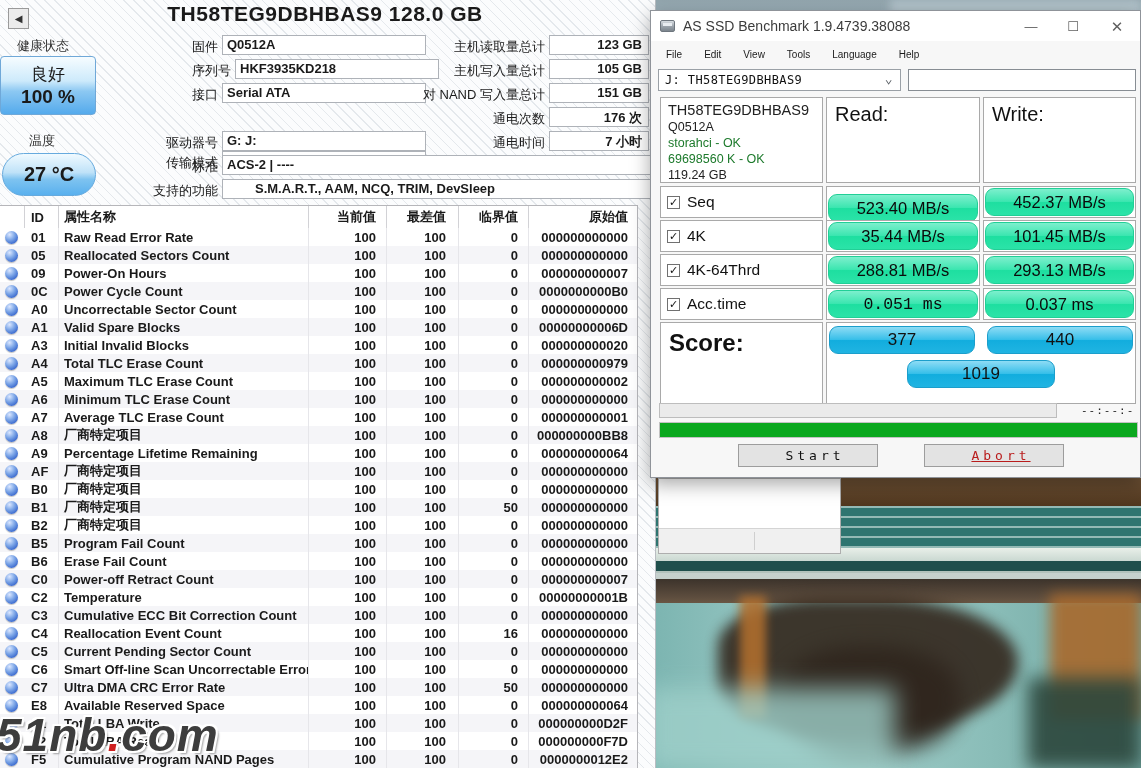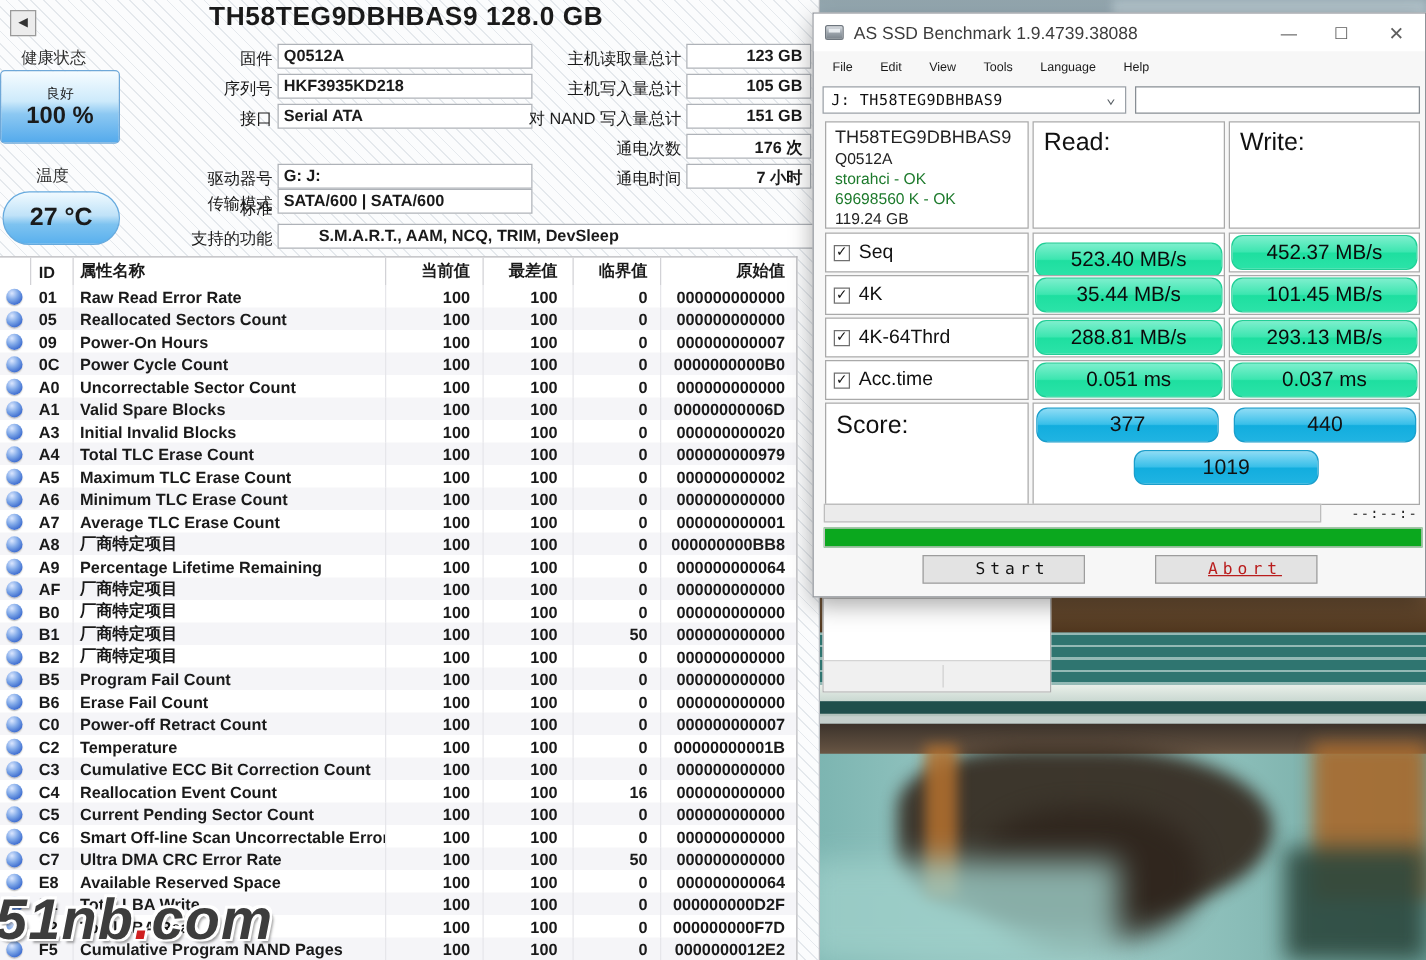--- a/index.html
+++ b/index.html
@@ -45,21 +45,21 @@
     background-image:repeating-linear-gradient(45deg, rgba(170,182,194,.28) 0 1px, rgba(0,0,0,0) 1px 7px);
     border-right:1px solid #b9bdc2; color:#1a1a1a; }
   .cdi-back { position:absolute; left:8px; top:8px; width:21px; height:21px; background:#ececec;
     border:1px solid #9a9a9a; font-size:10px; color:#333; display:flex; align-items:center; justify-content:center; }
   .cdi-title { position:absolute; left:120px; top:2px; width:410px; text-align:center;
     font-size:21px; font-weight:600; letter-spacing:.5px; }
   .cdi-label { position:absolute; font-size:13px; color:#303030; }
   .health-btn { position:absolute; left:0; top:56px; width:96px; height:59px; border:1px solid #6fa8d8;
     border-radius:4px; background:linear-gradient(180deg,#f6fcff 0%,#cdeafb 42%,#8cc8f2 60%,#54aaec 100%);
     display:flex; flex-direction:column; align-items:center; justify-content:center; }
-  .health-btn .st { font-size:11px; }
+  .health-btn .st { font-size:17px; }
   .health-btn .pc { font-size:19px; font-weight:700; }
   .temp-pill { position:absolute; left:2px; top:153px; width:94px; height:43px; border:1px solid #66aade;
     border-radius:22px; background:linear-gradient(180deg,#f0faff 0%,#bfe2f8 45%,#7ec3f0 62%,#59b0ee 100%);
     display:flex; align-items:center; justify-content:center; font-size:20px; font-weight:700; }
   .fieldrow { position:absolute; height:24px; }
   .fieldrow .flabel { position:absolute; right:438px; top:3px; width:210px; text-align:right; font-size:13px; }
   .fbox { position:absolute; left:222px; top:0; height:20px; background:#fff; border:1px solid #aeb2b8;
     font-size:13px; font-weight:600; padding:1px 4px; white-space:nowrap; overflow:hidden; }
   .statrow { position:absolute; height:24px; }
   .statrow .flabel { position:absolute; left:340px; top:3px; width:205px; text-align:right; font-size:13px; }
@@ -117,31 +117,31 @@
   .rw-head { top:86px; height:86px; font-size:20px; padding:5px 8px; color:#111; }
   .read-col { left:175px; width:154px; } .write-col { left:332px; width:153px; }
   .trow-label { left:9px; width:163px; height:32px; display:flex; align-items:center; padding-left:6px; font-size:15.5px; gap:7px; }
   .cb { width:13px; height:13px; border:1px solid #707070; background:#fff; font-size:11px; line-height:11px;
     display:flex; align-items:center; justify-content:center; color:#111; }
   .pillwrap { height:32px; display:flex; align-items:center; justify-content:center; }
   .pill { width:100%; height:28px; margin:0 1px; border-radius:9px; display:flex; align-items:center; justify-content:center;
     font-size:16.5px; color:#0b0b0b; }
   .pill-green { background:linear-gradient(180deg,#7defcd 0%,#3ce6b0 48%,#1edfa0 52%,#2be3a8 100%); border:1px solid #21cf96; }
   .pill-blue  { background:linear-gradient(180deg,#8edcf5 0%,#38bfe9 48%,#12adde 52%,#20b4e2 100%); border:1px solid #1b9ecb; }
-  .score-label-cell { left:9px; top:311px; width:163px; height:82px; font-size:20px; padding:6px 8px; }
+  .score-label-cell { left:9px; top:311px; width:163px; height:82px; font-size:24px; padding:6px 8px;font-weight:bold; }
   .score-area { left:175px; top:311px; width:310px; height:82px; }
   .score-pill { position:absolute; height:28px; border-radius:9px; display:flex; align-items:center; justify-content:center; font-size:17px; }
   .sp-read { left:178px; top:315px; width:146px; }
   .sp-write { left:336px; top:315px; width:146px; }
   .sp-total { left:256px; top:349px; width:148px; }
   .progress { position:absolute; left:8px; top:392px; width:398px; height:15px; background:#ebebeb; border:1px solid #bdbdbd; }
   .timeleft { position:absolute; left:430px; top:393px; font-size:11px; letter-spacing:1px; color:#222;
     font-family:"DejaVu Sans Mono","Liberation Mono",monospace; }
   .greenbar { position:absolute; left:8px; top:411px; width:479px; height:16px; border:1px solid #c2c2c2; background:#0ba81e; }
-  .btn { position:absolute; top:433px; width:130px; height:23px; background:#e3e3e3; border:1px solid #9d9d9d;
+  .btn { position:absolute; top:433px; width:140px; height:23px; background:#e3e3e3; border:1px solid #9d9d9d;
     display:flex; align-items:center; justify-content:center; font-family:"DejaVu Sans Mono","Liberation Mono",monospace;
     font-size:13px; letter-spacing:4px; color:#111;padding-left:14px; }
   .btn-start { left:87px; }
   .btn-abort { left:273px; color:#b91c1c;text-decoration:underline; }
 </style>
 </head>
 <body>
 
 <div id="stage">
 
@@ -180,40 +180,41 @@
     <div class="cdi-label" style="left:29px; top:132px;">温度</div>
     <div class="temp-pill">
       <span>27 °C</span>
     </div>
 
     <div id="di-fields">
         <div class="fieldrow" style="top: 35px; left: 0px; width: 656px;">
           <div class="flabel">固件</div>
           <div class="fbox" style="width: 204px;">Q0512A</div>
         </div>
-        <div class="fieldrow" style="top: 59px; left: 0px; width: 656px; padding-left: 19px;">
+        <div class="fieldrow" style="top: 59px; left: 13px; width: 656px; padding-left: 19px;">
           <div class="flabel">序列号</div>
           <div class="fbox" style="width: 204px;">HKF3935KD218</div>
         </div>
         <div class="fieldrow" style="top: 83px; left: 0px; width: 656px;">
           <div class="flabel">接口</div>
           <div class="fbox" style="width: 204px;">Serial ATA</div>
         </div>
         <div class="fieldrow" style="top: 107px; left: 0px; width: 656px; margin-top: 44px;">
           <div class="flabel">传输模式</div>
           <div class="fbox" style="width: 204px;">SATA/600 | SATA/600</div>
         </div>
         <div class="fieldrow" style="top: 131px; left: 0px; width: 656px;">
           <div class="flabel">驱动器号</div>
           <div class="fbox" style="width: 204px;">G: J:</div>
         </div>
       </div>
     <div id="di-wide">
         <div class="fieldrow" style="top: 155px; left: 0px; width: 656px;">
           <div class="flabel">标准</div>
+          <div class="fbox" style="width: 433px;">ACS-2 | ----</div>
         </div>
         <div class="fieldrow" style="top: 179px; left: 0px; width: 656px;">
           <div class="flabel">支持的功能</div>
           <div class="fbox" style="width: 433px; padding-left: 32px;">S.M.A.R.T., AAM, NCQ, TRIM, DevSleep</div>
         </div>
       </div>
     <div id="di-stats">
         <div class="statrow" style="top: 35px; left: 0px; width: 656px;">
           <div class="flabel">主机读取量总计</div>
           <div class="fbox">123 GB</div>
@@ -642,21 +643,21 @@
         <div class="cell read-col pillwrap" style="top: 243px; height: 32px;">
           <div class="pill pill-green">288.81 MB/s</div>
         </div>
         <div class="cell write-col pillwrap" style="top: 243px; height: 32px;">
           <div class="pill pill-green">293.13 MB/s</div>
         </div>
         <div class="cell trow-label" style="top: 277px;">
           <div class="cb">✓</div>
           <div>Acc.time</div>
         </div>
-        <div class="cell read-col pillwrap" style="top: 277px; height: 32px;">
+        <div class="cell read-col pillwrap" style="top: 277px; height: 32px; font-family: Liberation Mono, monospace;">
           <div class="pill pill-green">0.051 ms</div>
         </div>
         <div class="cell write-col pillwrap" style="top: 277px; height: 32px;">
           <div class="pill pill-green">0.037 ms</div>
         </div>
       </div>
 
     <div class="cell score-label-cell">Score:</div>
     <div class="cell score-area"></div>
     <div class="score-pill pill-blue sp-read">377</div>

